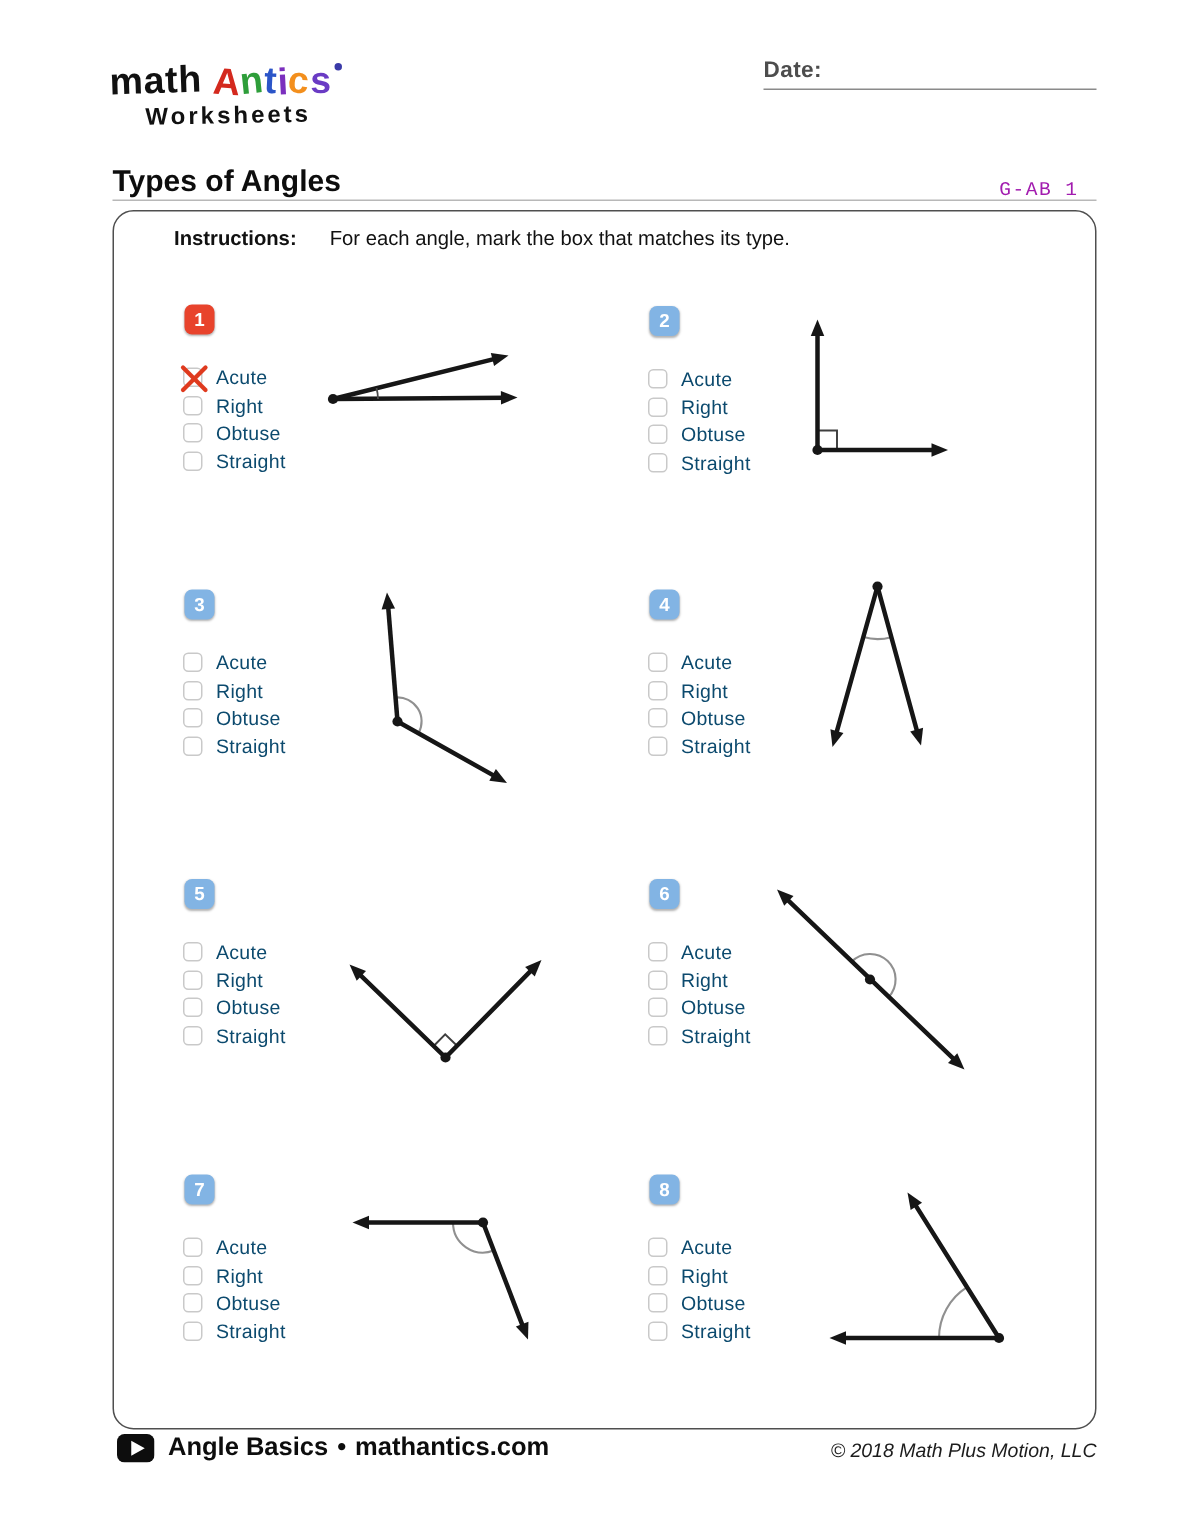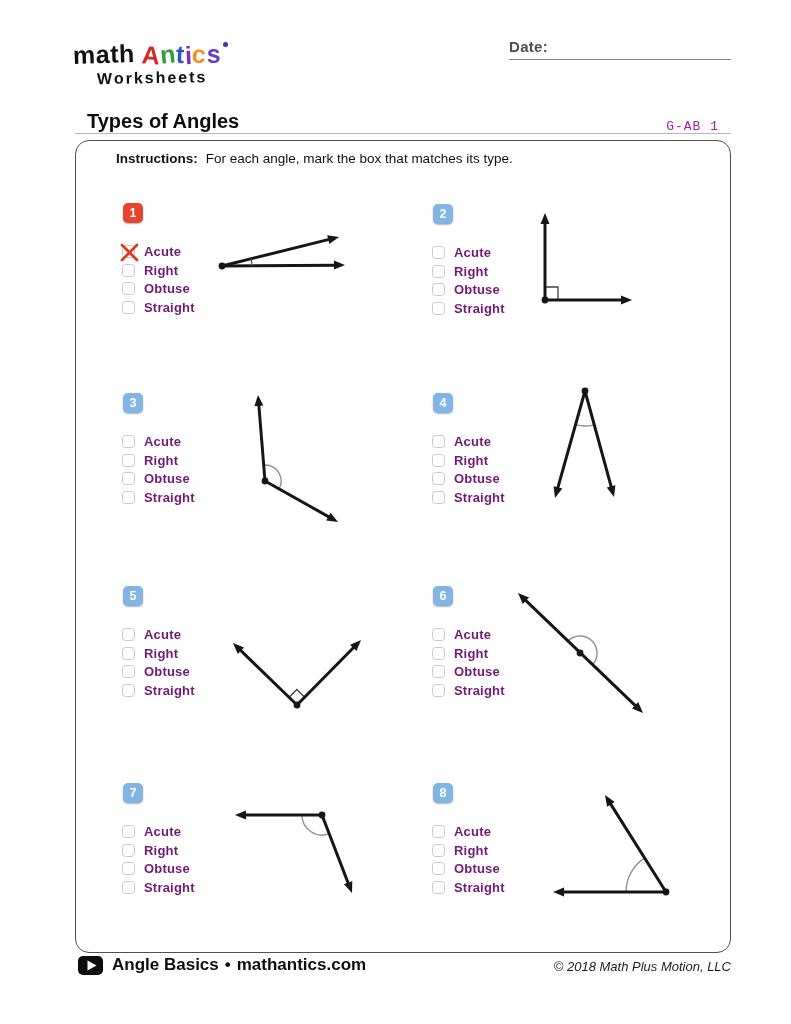--- a/index.html
+++ b/index.html
@@ -22,41 +22,41 @@
   .tm-dot { display:inline-block; width:5px; height:5px; border-radius:50%;
             background:#3a3aa8; vertical-align:top; margin:2px 0 0 2px; }
   .logo-sub { font-size:16px; font-weight:bold; color:#111; letter-spacing:2px;
               margin:0 0 0 24px; transform:rotate(-1deg); }
 
   .fields { position:absolute; left:509px; top:38px; width:222px; }
   .field { border-bottom:1.6px solid #8a8a8a; padding-bottom:3px; margin-bottom:9px; }
   .field-label { font-size:15px; font-weight:bold; color:#4d4d4d; letter-spacing:0.3px; }
 
   
-  .title { position:absolute; left:87px; top:110px; font-size:20px; font-weight:bold; color:#0d0d0d; }
+  .title { position:absolute; left:75px; top:110px; font-size:20px; font-weight:bold; color:#0d0d0d; }
   .doc-code { position:absolute; right:72px; top:119px; font-family:Liberation Mono, monospace;
               font-size:13px; color:#a21caf; letter-spacing:1px; }
   .title-rule { position:absolute; left:75px; top:133px; width:656px; border-top:1.3px solid #b8b8b8; }
 
   
   .box { position:absolute; left:75px; top:140px; width:656px; height:813px;
          border:1.6px solid #4f4f4f; border-radius:14px; background:#fff; }
   .instructions { position:absolute; left:96px; top:151px; font-size:13.5px; color:#111; }
-  .instructions b { margin-right:8px;padding-left:20px; }
+  .instructions b { margin-right:22px;padding-left:20px; }
 
   
   .problem { position:absolute; width:120px; }
   .badge { width:20px; height:20px; border-radius:5px; color:#fff; font-size:12.5px;
            font-weight:bold; text-align:center; line-height:20px;
            box-shadow:0 1px 1.5px rgba(0,0,0,0.3); }
   .opts { position:absolute; left:-1px; top:39px; }
   .opt-row { display:flex; align-items:center; height:18.8px; }
   .cbx { width:13px; height:13px; border:1.6px solid #c9c9c9; border-radius:3.5px;
          background:#fff; margin-right:9px; position:relative; flex:none; }
-  .opt-label { font-size:13px; font-weight:bold; color:#701a75; letter-spacing:0.2px; }
+  .opt-label { font-size:13px; font-weight:normal; color:#0c4a6e; letter-spacing:0.2px; }
   .xsvg { position:absolute; left:-3px; top:-3px; overflow:visible; }
 
   
   .diag { position:absolute; overflow:visible; }
   .ray { stroke:#161616; stroke-width:3; stroke-linecap:round; fill:none; }
   .ah { fill:#161616; stroke:none; }
   .vdot { fill:#161616; }
   .aarc { fill:none; stroke:#909090; stroke-width:1.4; }
   .tickarc { fill:none; stroke:#4a4a4a; stroke-width:1.2; }
   .ramark { fill:none; stroke:#3f3f3f; stroke-width:1.3; }

